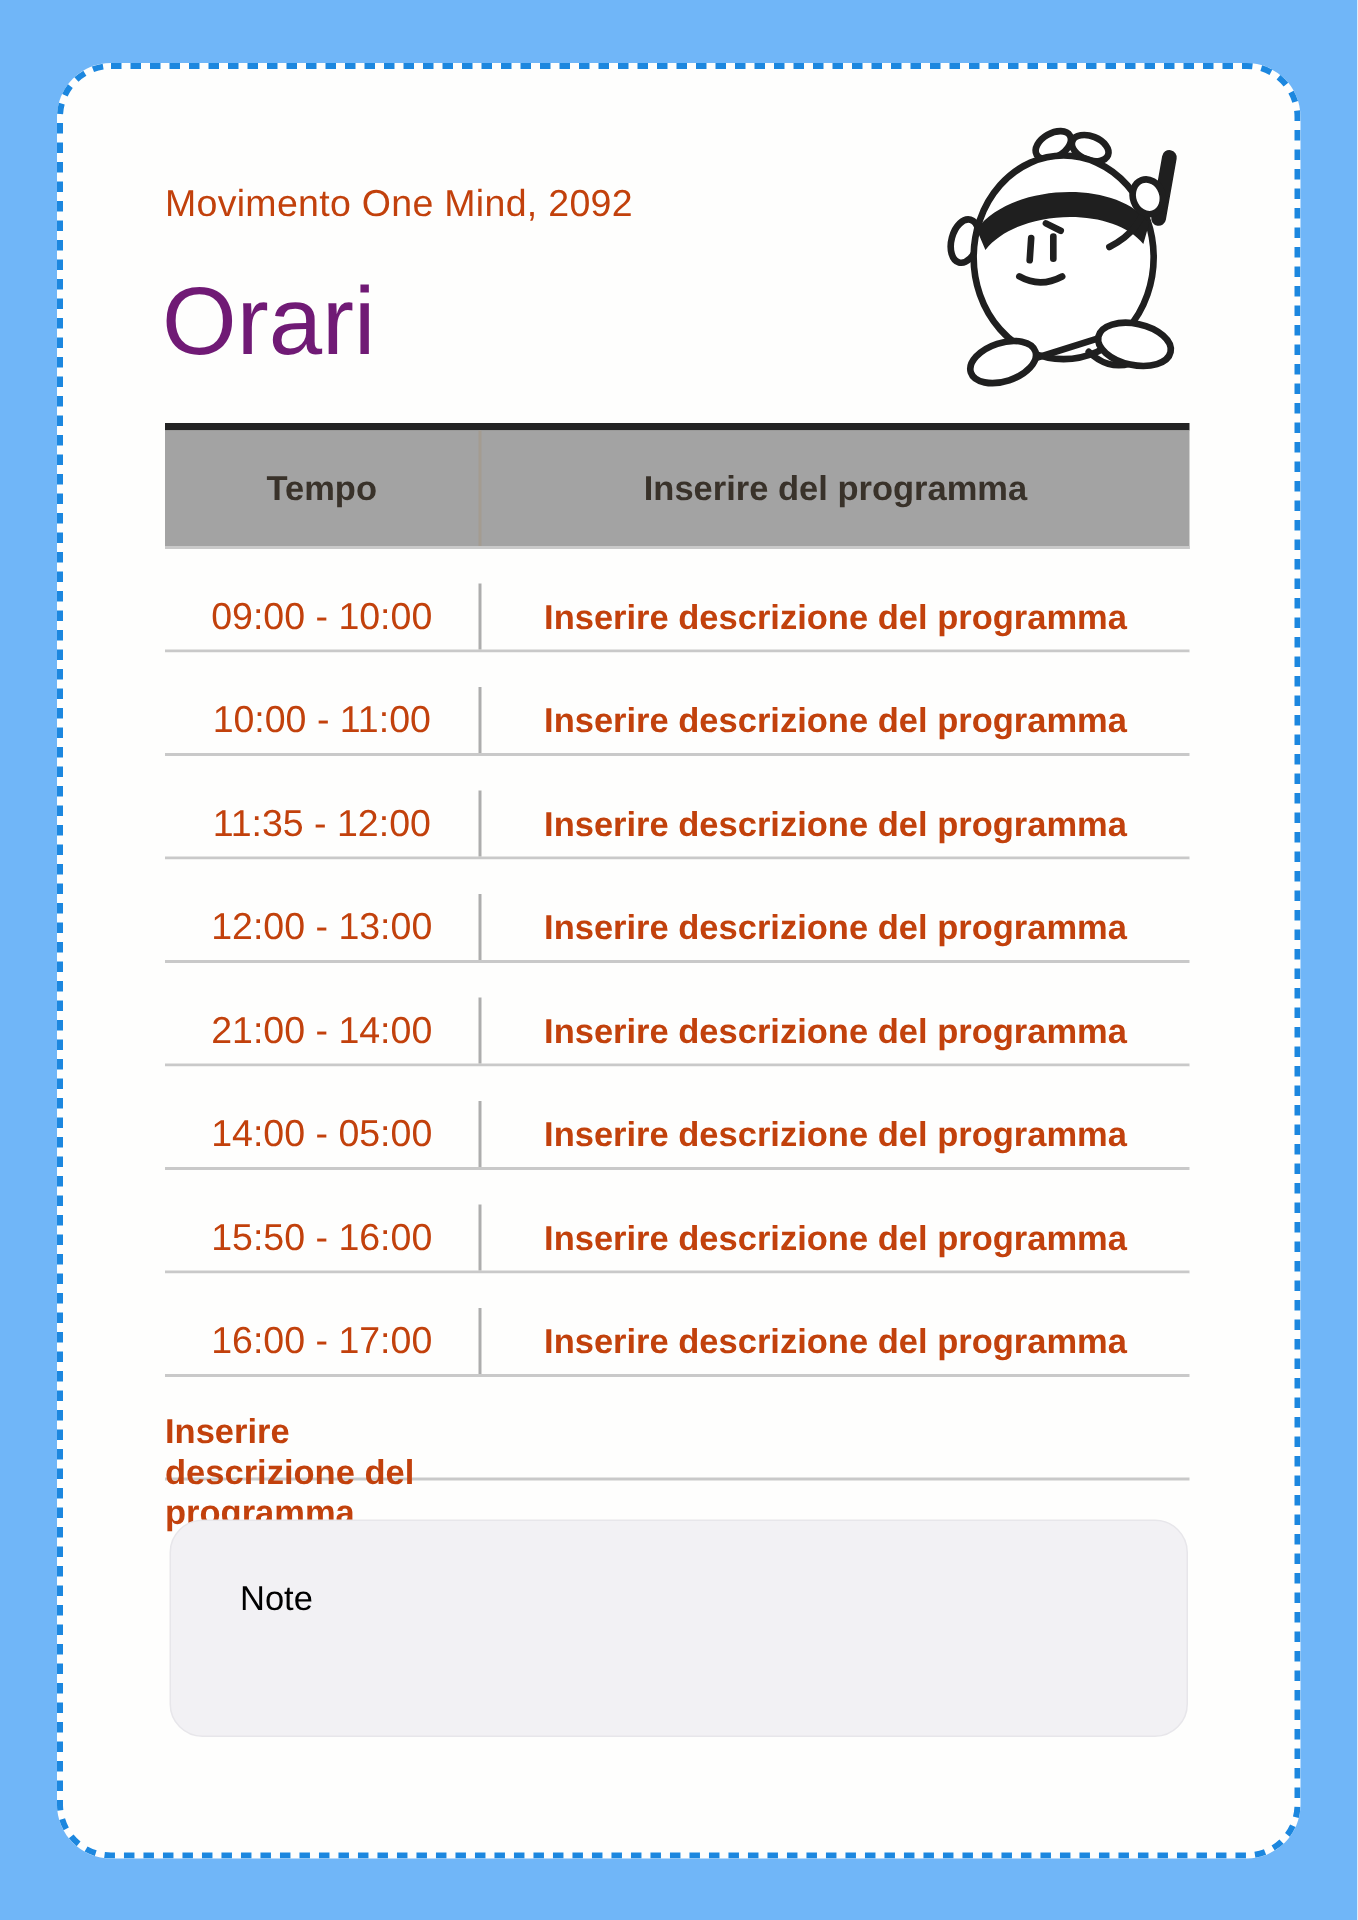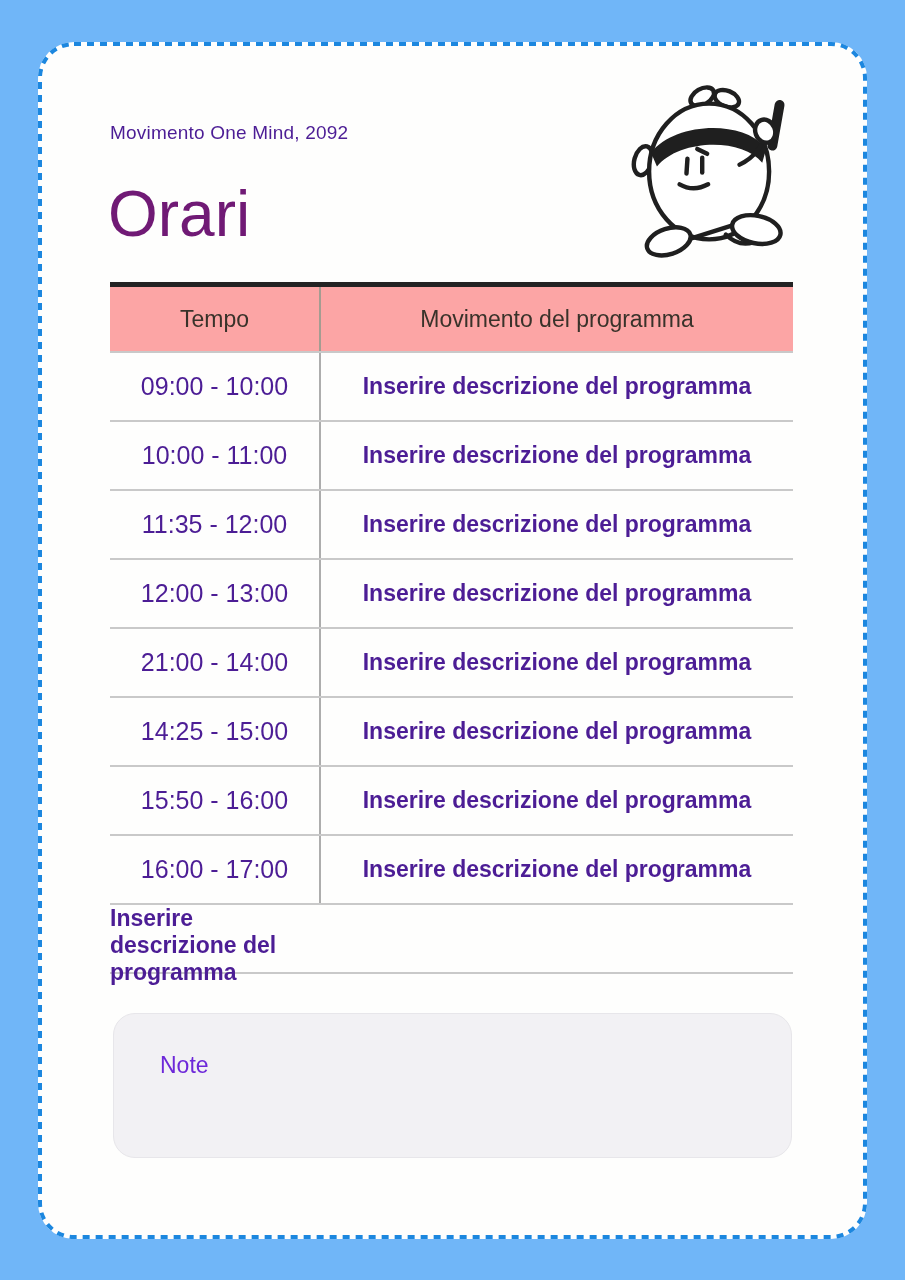--- a/index.html
+++ b/index.html
@@ -21,22 +21,22 @@
     border-radius: 36px;
   }
   .card-border {
     position: absolute; inset: 0;
     width: 100%; height: 100%;
     pointer-events: none;
   }
   .subtitle {
     position: absolute;
     left: 72px; top: 80px;
-    font-size: 19px;
-    color: #4c1d95;
+    font-size: 25px;
+    color: #c2410c;
     letter-spacing: 0.2px;
   }
   .title {
     position: absolute;
     left: 70px; top: 135px;
     font-size: 64px;
     font-weight: 500;
     color: #701a75;
   }
   .mascot {
@@ -49,55 +49,57 @@
     left: 72px; top: 240px;
     width: 683px;
   }
   .table-top-bar {
     height: 5px;
     background: #232323;
   }
   .thead {
     display: grid;
     grid-template-columns: 211px 1fr;
-    height: 66px;
-    background: #fca5a5;
+    height: 79px;
+    background: #a3a3a3;
     border-bottom: 2px solid #C9C9C9;
+    font-weight: bold;
   }
   .hcell {
     display: flex; align-items: center; justify-content: center;
     font-size: 23px;
     color: #39322A;
   }
   .hcell:first-child { border-right: 2px solid #A49C91; }
   .row {
     display: grid;
     grid-template-columns: 211px 1fr;
     height: 69px;
     border-bottom: 2px solid #C9C9C9;
     background: #FEFEFD;
   }
   .cell {
     display: flex; align-items: center; justify-content: center;
-    color: #4c1d95;
+    color: #c2410c;
+    margin-top: 23px;
   }
   .cell.time { font-size: 25px; border-right: 2px solid #ADADAD; }
   .cell.desc { font-size: 23px; font-weight: bold; }
   .note-box {
     position: absolute;
     left: 75px; top: 971px;
     width: 679px; height: 145px;
     background: #F2F1F4;
     border: 1px solid #E7E6EA;
     border-radius: 22px;
     padding: 38px 0 0 46px;
   }
   .note-label {
     font-size: 23px;
-    color: #6d28d9;
+    color: #000000;
   }
 </style>
 </head>
 <body>
 
 <div class="page">
   <div class="card">
 
     <svg class="card-border" viewBox="0 0 829 1197" preserveAspectRatio="none">
       <rect x="2" y="2" width="825" height="1193" rx="34" ry="34" fill="none" stroke="#1C87DF" stroke-width="4" stroke-dasharray="7 6"></rect>
@@ -128,21 +130,21 @@
           <ellipse fill="#fff" cx="38" cy="162" rx="23" ry="13" transform="rotate(-18 38 162)"></ellipse>
         </g>
       </svg>
     </div>
 
     <div class="schedule-table">
       <div class="table-top-bar"></div>
 
       <div class="thead">
         <div class="hcell">Tempo</div>
-        <div class="hcell">Movimento del programma</div>
+        <div class="hcell">Inserire del programma</div>
       </div>
 
       <div class="row">
         <div class="cell time">09:00 - 10:00</div>
         <div class="cell desc">Inserire descrizione del programma</div>
       </div>
       <div class="row">
         <div class="cell time">10:00 - 11:00</div>
         <div class="cell desc">Inserire descrizione del programma</div>
       </div>
@@ -152,21 +154,21 @@
       </div>
       <div class="row">
         <div class="cell time">12:00 - 13:00</div>
         <div class="cell desc">Inserire descrizione del programma</div>
       </div>
       <div class="row">
         <div class="cell time">21:00 - 14:00</div>
         <div class="cell desc">Inserire descrizione del programma</div>
       </div>
       <div class="row">
-        <div class="cell time">14:25 - 15:00</div>
+        <div class="cell time">14:00 - 05:00</div>
         <div class="cell desc">Inserire descrizione del programma</div>
       </div>
       <div class="row">
         <div class="cell time">15:50 - 16:00</div>
         <div class="cell desc">Inserire descrizione del programma</div>
       </div>
       <div class="row">
         <div class="cell time">16:00 - 17:00</div>
         <div class="cell desc">Inserire descrizione del programma</div>
       </div>

